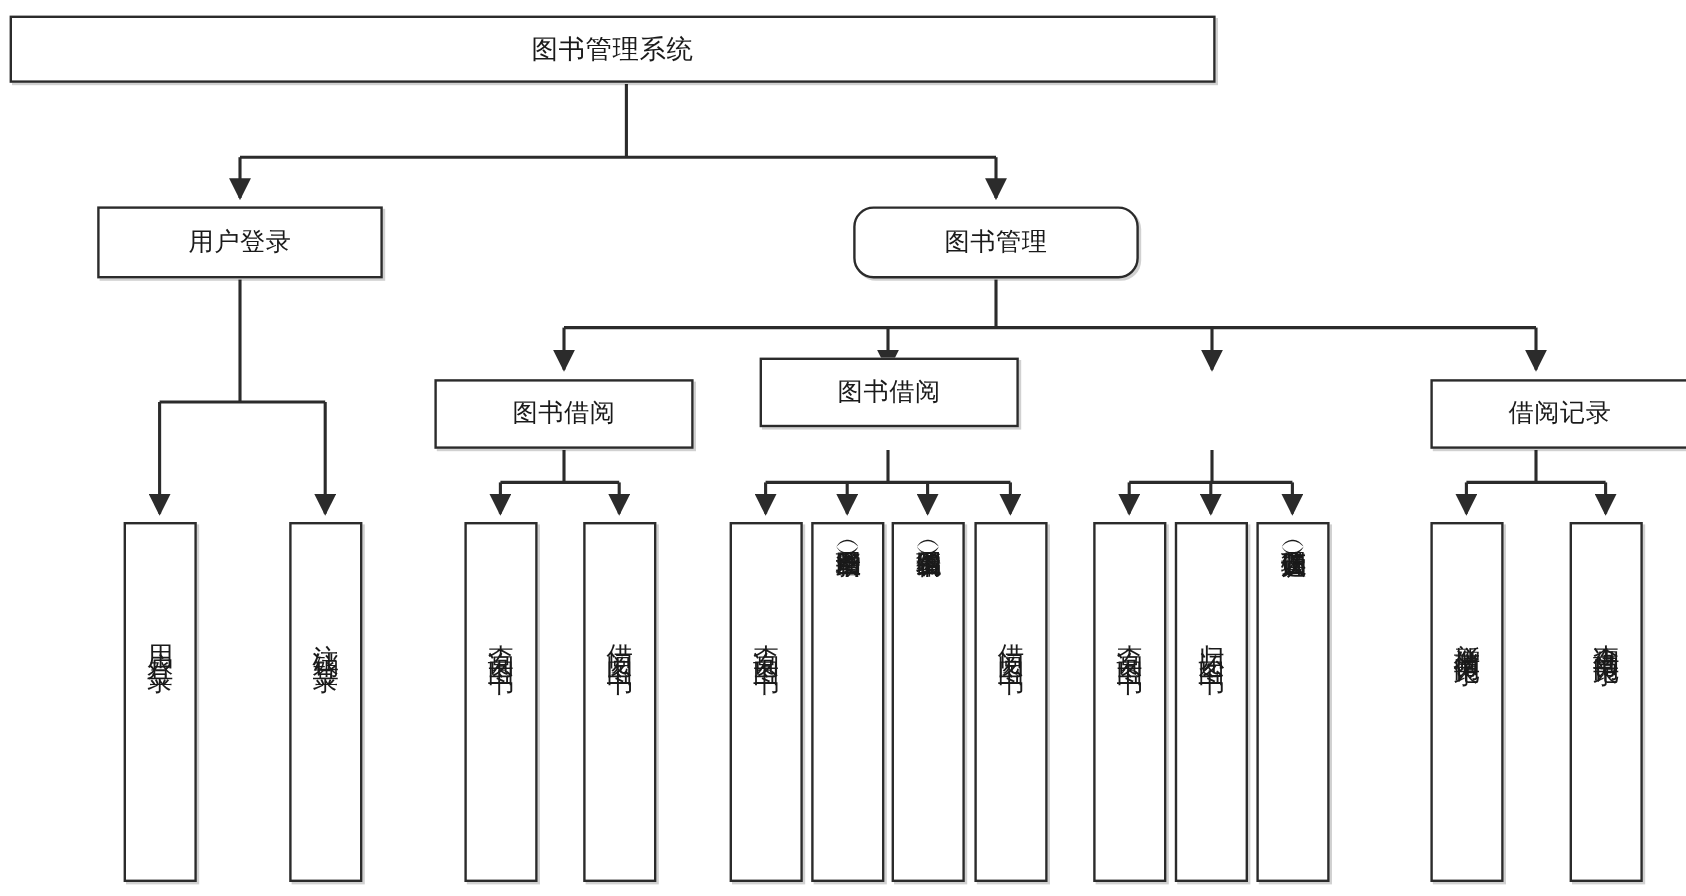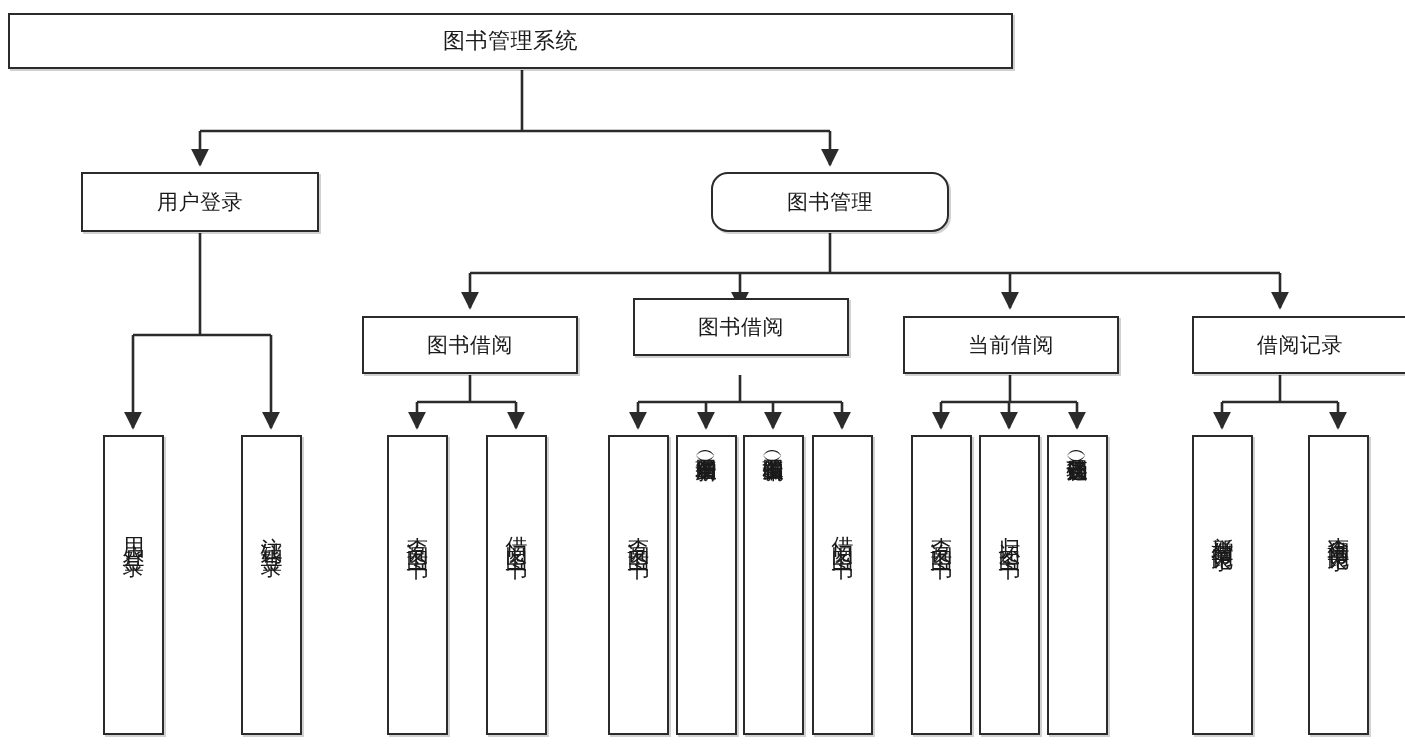--- a/index.html
+++ b/index.html
@@ -138,23 +138,20 @@
   <div class="node horiz" style="left:711px; top:172px; width:238px; height:60px;border-radius:17px;">
     <span class="node-label">图书管理</span>
   </div>
 
   <div class="node horiz" style="left:362px; top:316px; width:216px; height:58px;">
     <span class="node-label">图书借阅</span>
   </div>
   <div class="node horiz" style="left:633px; top:298px; width:216px; height:58px;">
     <span class="node-label">图书借阅</span>
   </div>
-  <div class="node horiz" style="left:903px; top:316px; width:216px; height:58px;">
-    <span class="node-label">当前借阅</span>
-  </div>
   <div class="node horiz" style="left:1172px; top:316px; width:216px; height:58px;margin-left:20px;">
     <span class="node-label">借阅记录</span>
   </div>
 
   <div class="node vert align-mid" style="left:103px; top:435px; width:61px; height:300px;">
     <span class="node-label">用户登录</span>
   </div>
   <div class="node vert align-mid" style="left:241px; top:435px; width:61px; height:300px;">
     <span class="node-label">注销登录</span>
   </div>

